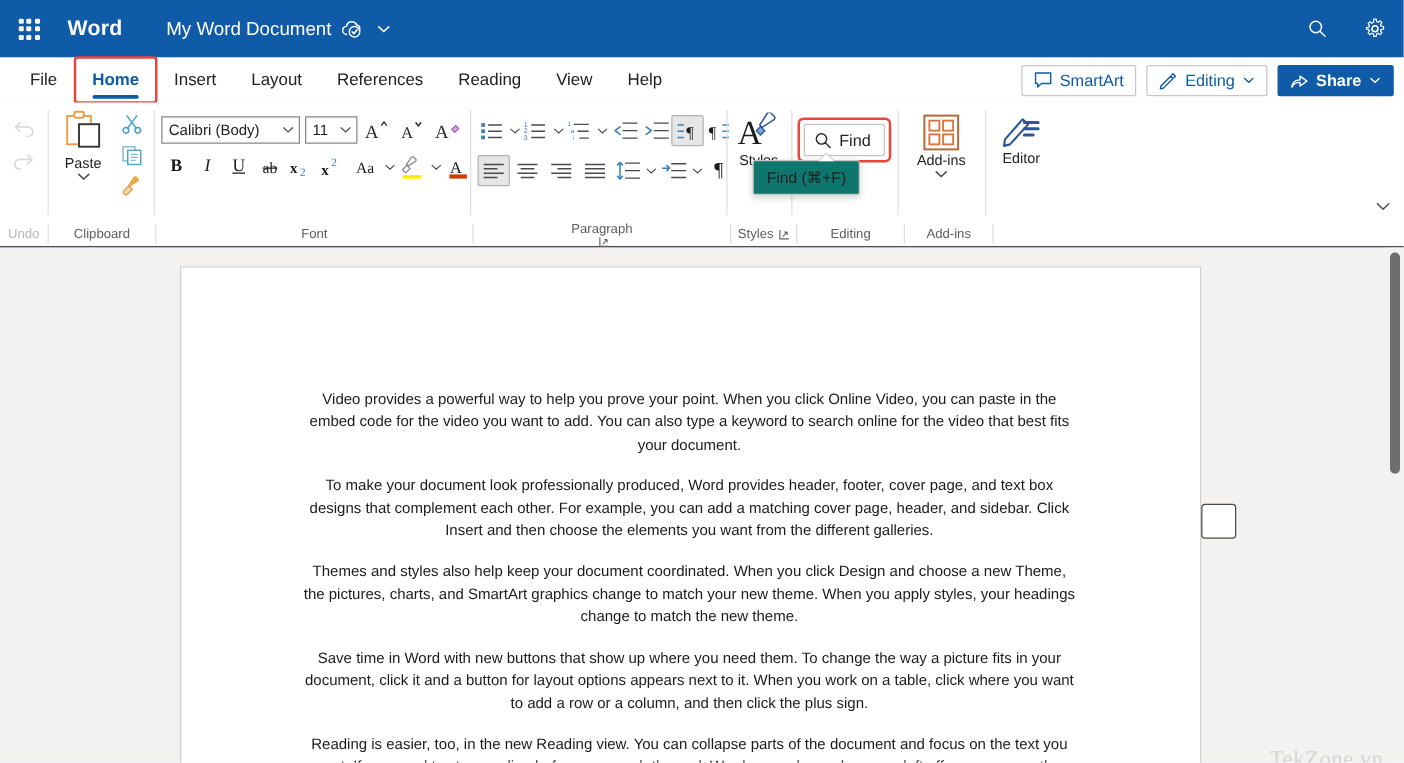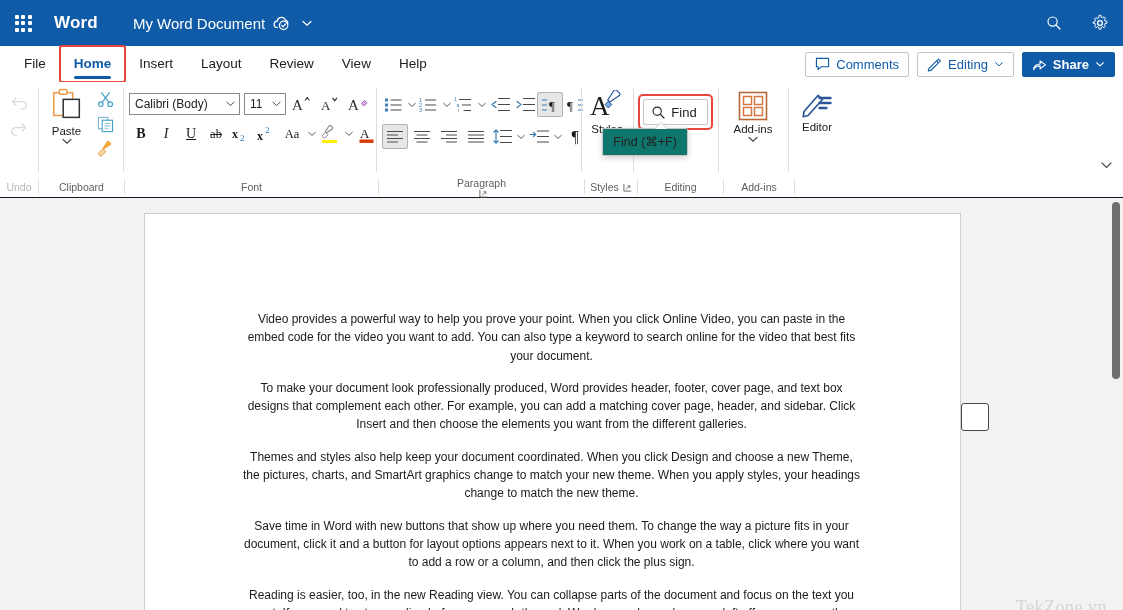--- a/index.html
+++ b/index.html
@@ -243,32 +243,33 @@
       </svg>
     </div>
   </div>
 </div>
 
 <div class="tabstrip">
   <div class="tab">File</div>
   <div class="tab active annotated">Home</div>
   <div class="tab">Insert</div>
   <div class="tab">Layout</div>
-  <div class="tab">Review</div>
+  <div class="tab">References</div>
+  <div class="tab">Reading</div>
   <div class="tab">View</div>
   <div class="tab">Help</div>
 
   <div class="tabstrip-right">
     <div class="btn-out">
       <span>
         <svg width="15" height="14" viewBox="0 0 16 15">
             <path d="M1.5 1.5h13v9h-8l-3.2 3v-3H1.5z" fill="none" stroke="#0f5ba7" stroke-width="1.2" stroke-linejoin="round"></path>
           </svg>
       </span>
-      <span>Comments</span>
+      <span>SmartArt</span>
     </div>
     <div class="btn-out">
       <span>
         <svg width="15" height="15" viewBox="0 0 16 16">
             <path d="M2 12.4l8.2-8.2 2 2L4 14.4l-2.6.6z" fill="none" stroke="#0f5ba7" stroke-width="1.2" stroke-linejoin="round"></path>
             <path d="M10.6 3.8l1.6-1.6 2 2-1.6 1.6" fill="none" stroke="#0f5ba7" stroke-width="1.2" stroke-linejoin="round"></path>
           </svg>
       </span>
       <span>Editing</span>
       <span>

